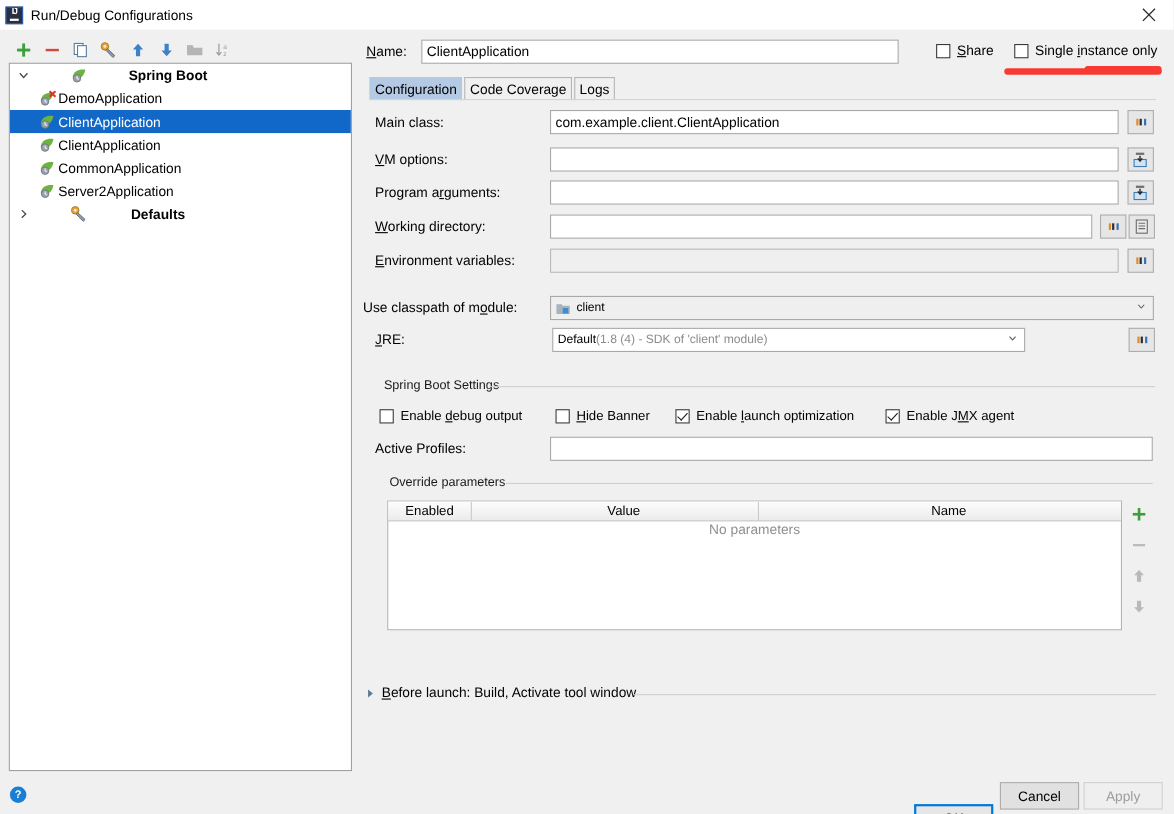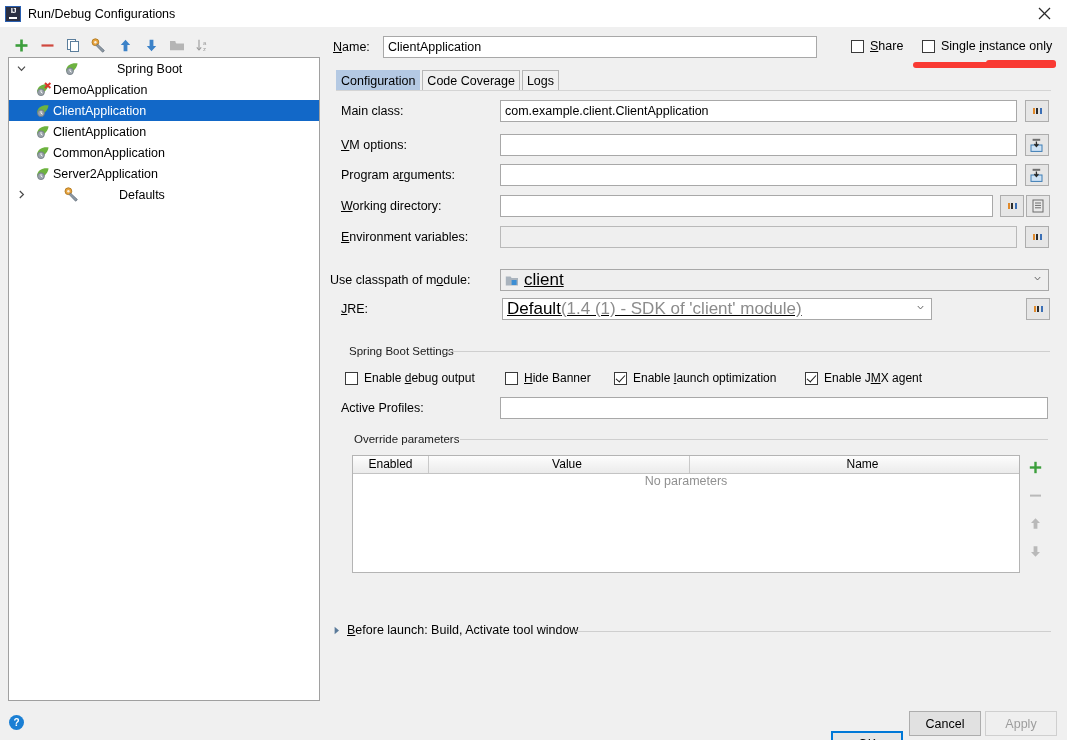--- a/index.html
+++ b/index.html
@@ -71,21 +71,21 @@
   }
   .tree-row {
     height: 21px;
     display: flex; align-items: center;
     padding-left: 4px;
     white-space: nowrap;
     cursor: default;
     font-size: 12.5px;
   }
   .tree-row.selected { background: #1268c8; color: #ffffff; }
-  .tree-row.group { font-weight: normal; gap: 35px; }
+  .tree-row.group { font-weight: bold; gap: 35px; }
   .twisty {
     width: 16px; height: 16px; display: flex; align-items: center; justify-content: center;
     flex: 0 0 auto;
   }
   .tree-indent { width: 22px; flex: 0 0 auto; }
   .leaf-icon { width: 17px; height: 16px; flex: 0 0 auto; margin-right: 1px; position: relative; }
   .wrench-icon { width: 17px; height: 16px; flex: 0 0 auto; margin-right: 3px; }
   .tree-label { line-height: 16px; }
 
   
@@ -163,23 +163,22 @@
     box-sizing: border-box; display: flex; align-items: center; justify-content: center;
     cursor: default;
   }
   .dots { display: flex; gap: 1.5px; }
   .dots i { width: 2px; height: 6px; display: block; }
   .dots i:nth-child(1){ background:#e08a2b; }
   .dots i:nth-child(2){ background:#2d2d2d; }
   .dots i:nth-child(3){ background:#3b6fb5; }
   .combo {
     border: 1px solid #a8a8a8; background: #efefef; box-sizing: border-box; height: 22px;
-    display: flex; align-items: center; padding: 0 4px; font-size: 17px; cursor: default;
+    display: flex; align-items: center; padding: 0 4px; font-size: 11px; cursor: default;
     position: relative;
-    text-decoration: underline;
   }
   .combo.white { background: #ffffff; }
   .combo .chev {
     position: absolute; right: 7px; top: 50%; margin-top: -2px;
     width: 7px; height: 7px; margin-top: -5px;
   }
   .gray { color: #8c8c8c; }
 
   
   .grp-title { position: absolute; font-size: 11.5px; color: #1a1a1a; background: #f0f0f0; padding-right: 5px; }
@@ -504,21 +503,21 @@
     <svg class="chev" viewBox="0 0 9 9">
         <path d="M1 2.6 L4.5 6.4 L8 2.6" stroke="#5a5a5a" stroke-width="1.2" fill="none"></path>
       </svg>
   </div>
 
   <div class="frow" style="left:341px; top:298px;">
     <span class="flabel"><span class="underline">J</span>RE:</span>
   </div>
   <div class="combo white" style="position:absolute; left:502px; top:298px; width:430px;">
     <span>Default</span>
-      <span class="gray"> (1.4 (1) - SDK of 'client' module)</span>
+      <span class="gray"> (1.8 (4) - SDK of 'client' module)</span>
     <svg class="chev" viewBox="0 0 9 9">
         <path d="M1 2.6 L4.5 6.4 L8 2.6" stroke="#5a5a5a" stroke-width="1.2" fill="none"></path>
       </svg>
   </div>
   <div class="sq-btn" style="position:absolute; left:1026px; top:298px;">
     <span class="dots">
         <i></i>
         <i></i>
         <i></i>
       </span>

